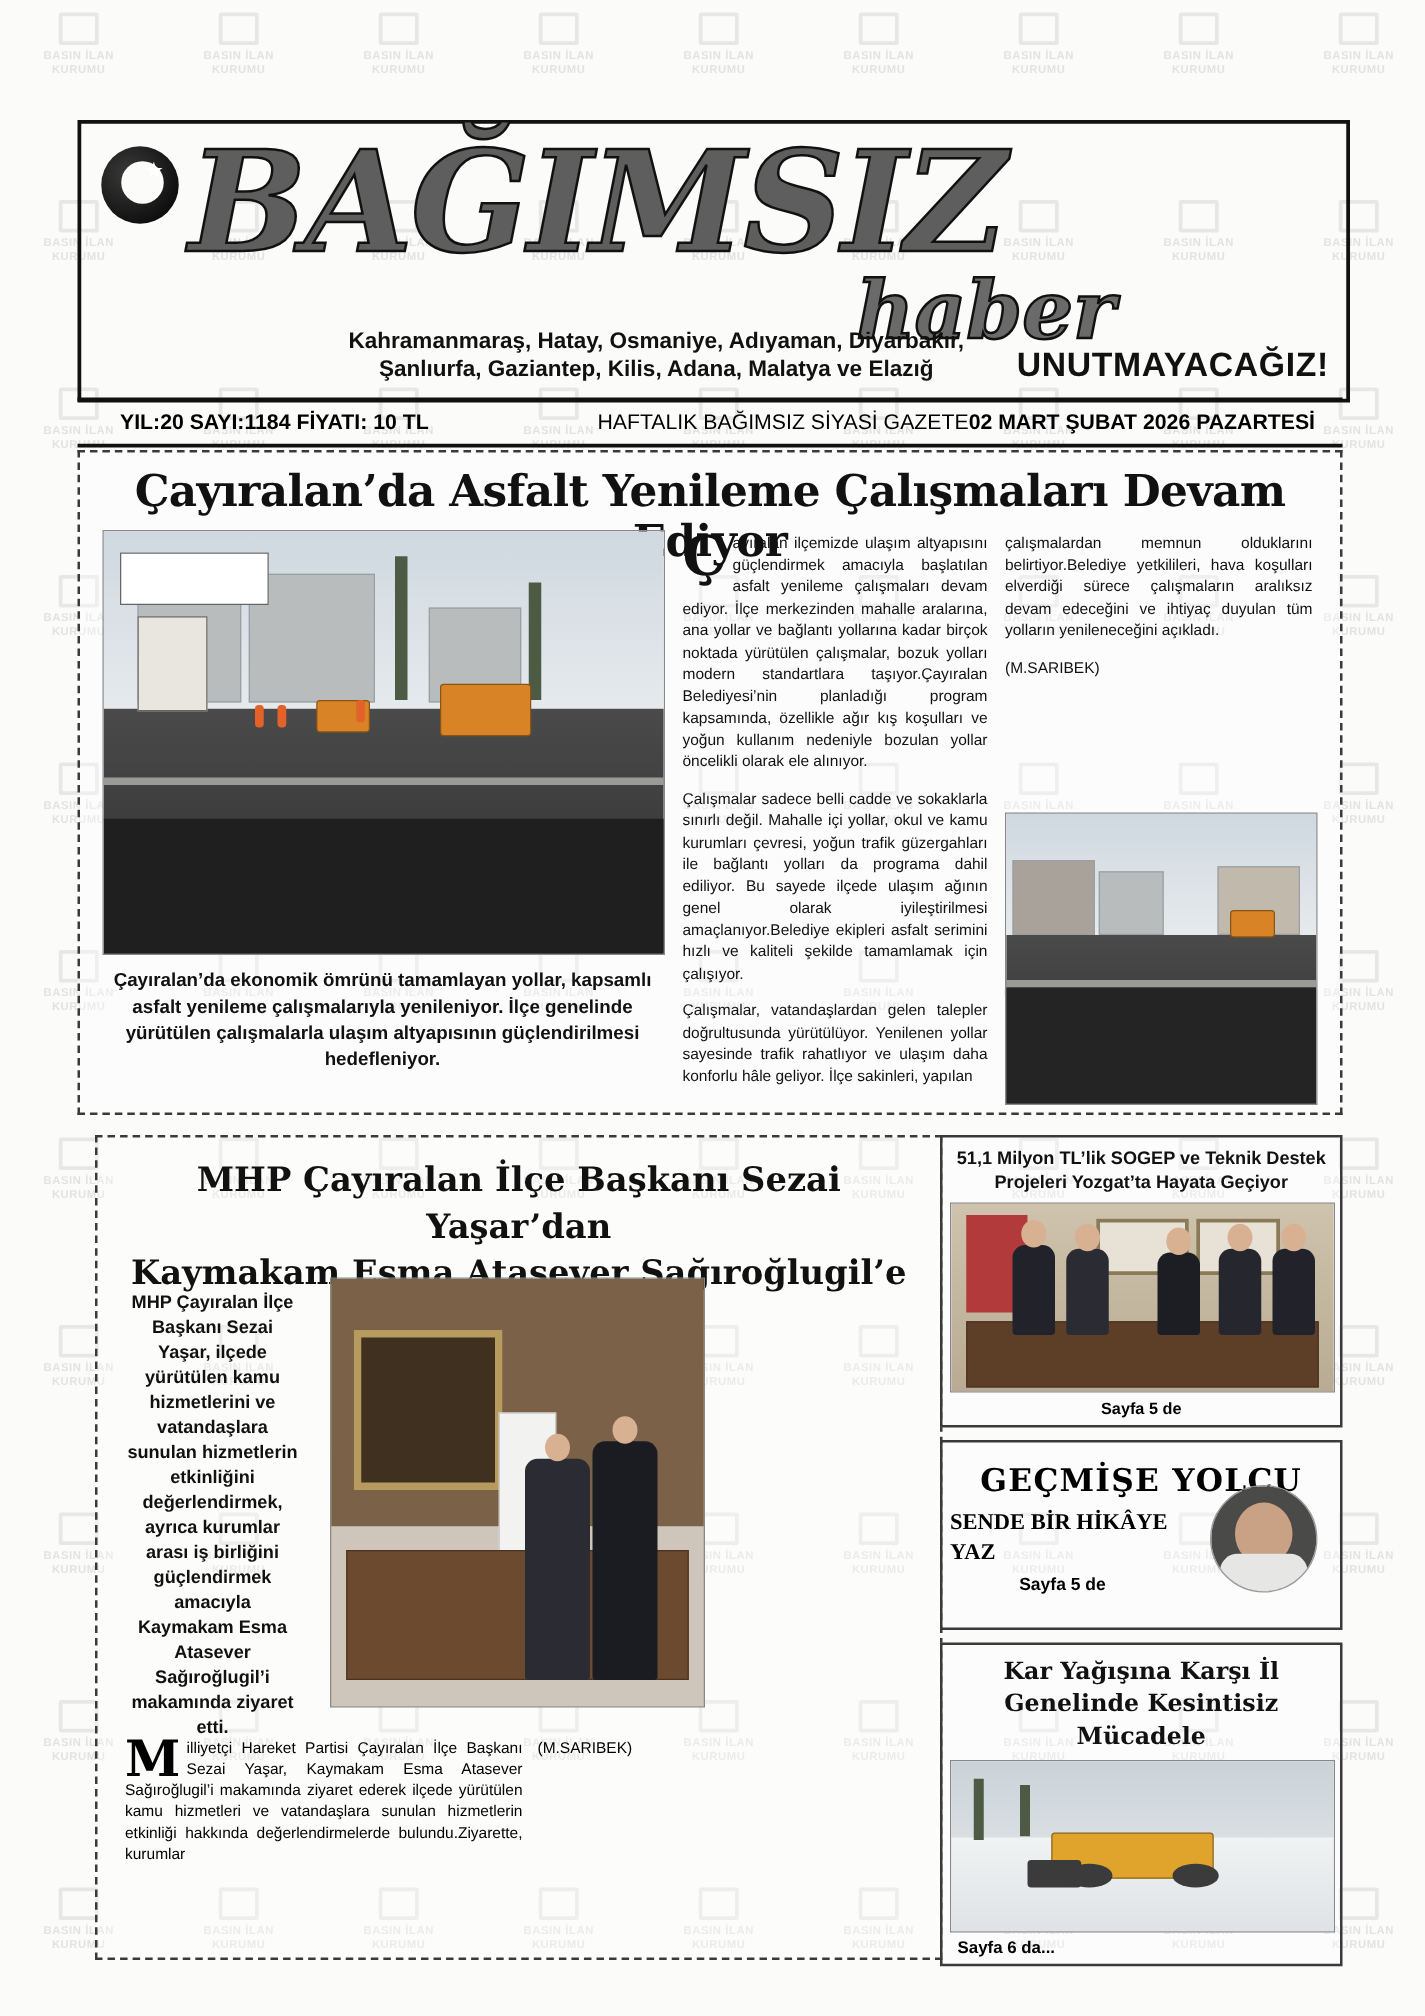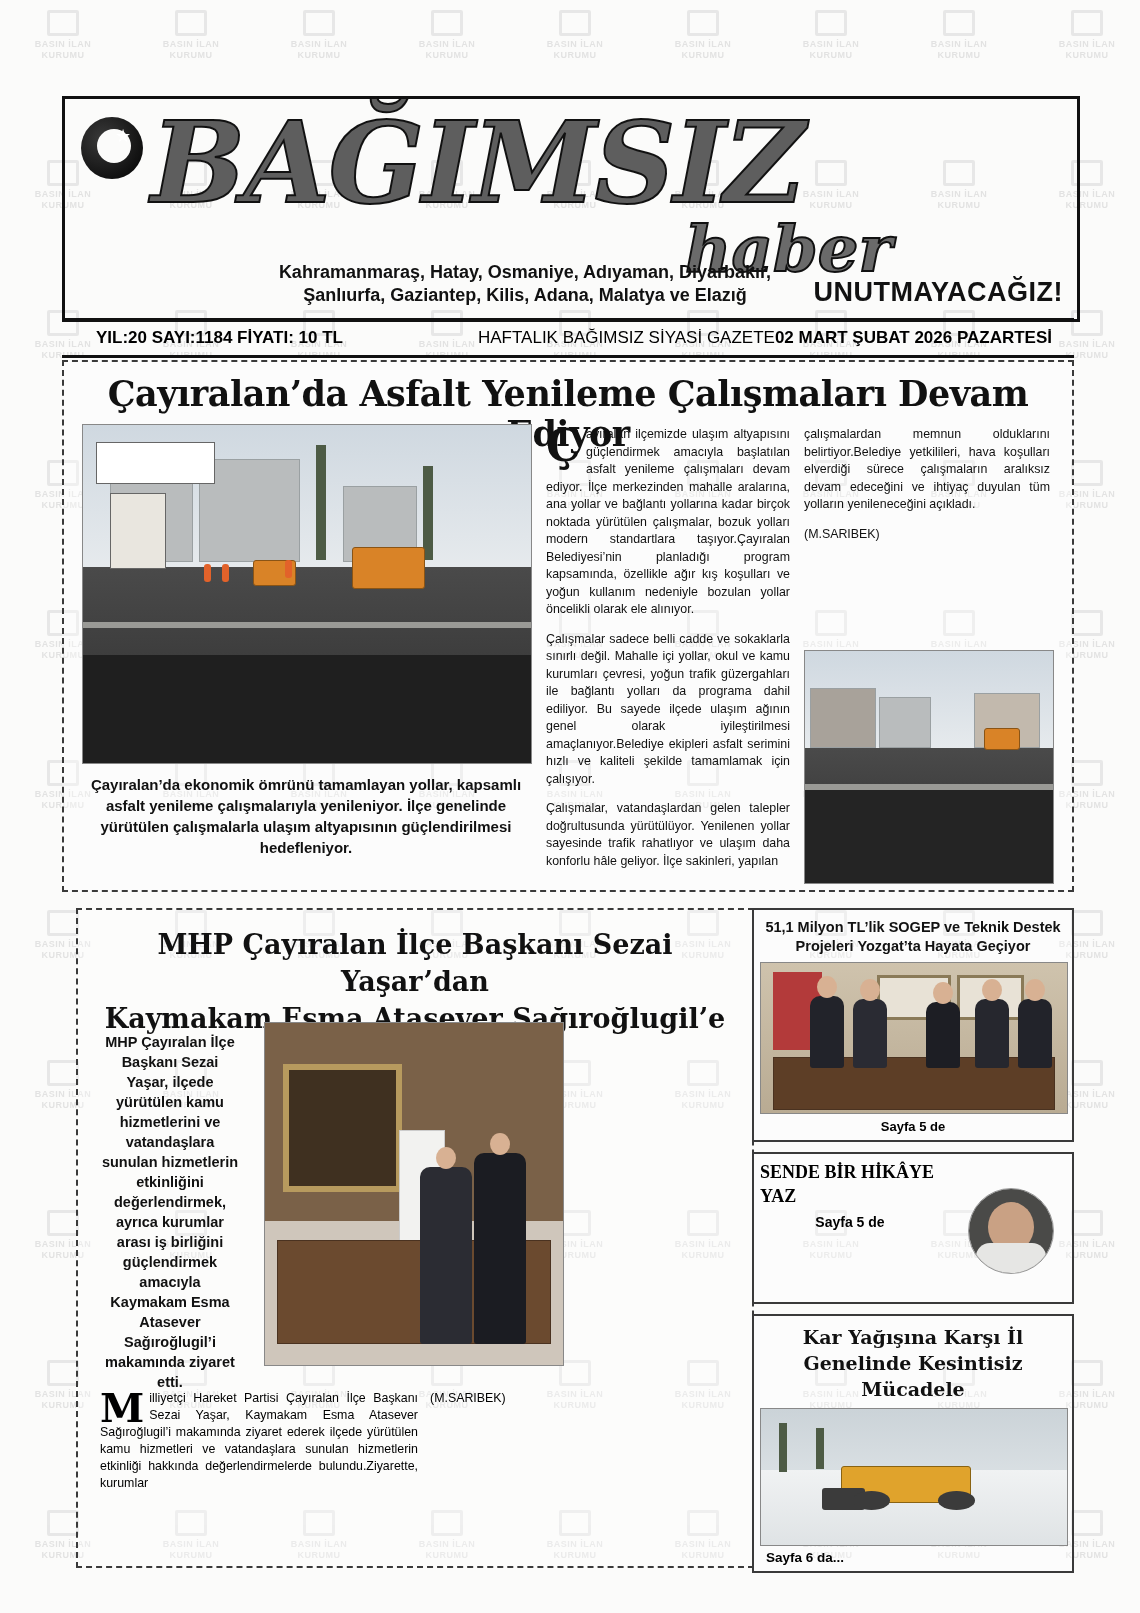--- a/index.html
+++ b/index.html
@@ -711,20 +711,21 @@
               </div>
             <div class="figure" style="left:84%;height:46%;width:34px;background:#22232a;bottom:30%;">
                 <div class="head"></div>
               </div>
           </div>
         </div>
         <div class="more">Sayfa 5 de</div>
       </div>
 
       <div class="card gecmis">
+        <div class="gtitle">GEÇMİŞE YOLCU</div>
         <div class="gsub">SENDE BİR HİKÂYE YAZ</div>
         <div class="gsayfa">Sayfa 5 de</div>
         <div class="avatar">
           <div class="sc">
             <div style="position:absolute;inset:0;background:#4a4a48;"></div>
             <div style="position:absolute;left:50%;top:16%;transform:translateX(-50%);width:46px;height:50px;border-radius:50%;background:#c9a184;"></div>
             <div style="position:absolute;left:50%;bottom:0;transform:translateX(-50%);width:70px;height:30px;border-radius:14px 14px 0 0;background:#e6e6e4;"></div>
           </div>
         </div>
       </div>

